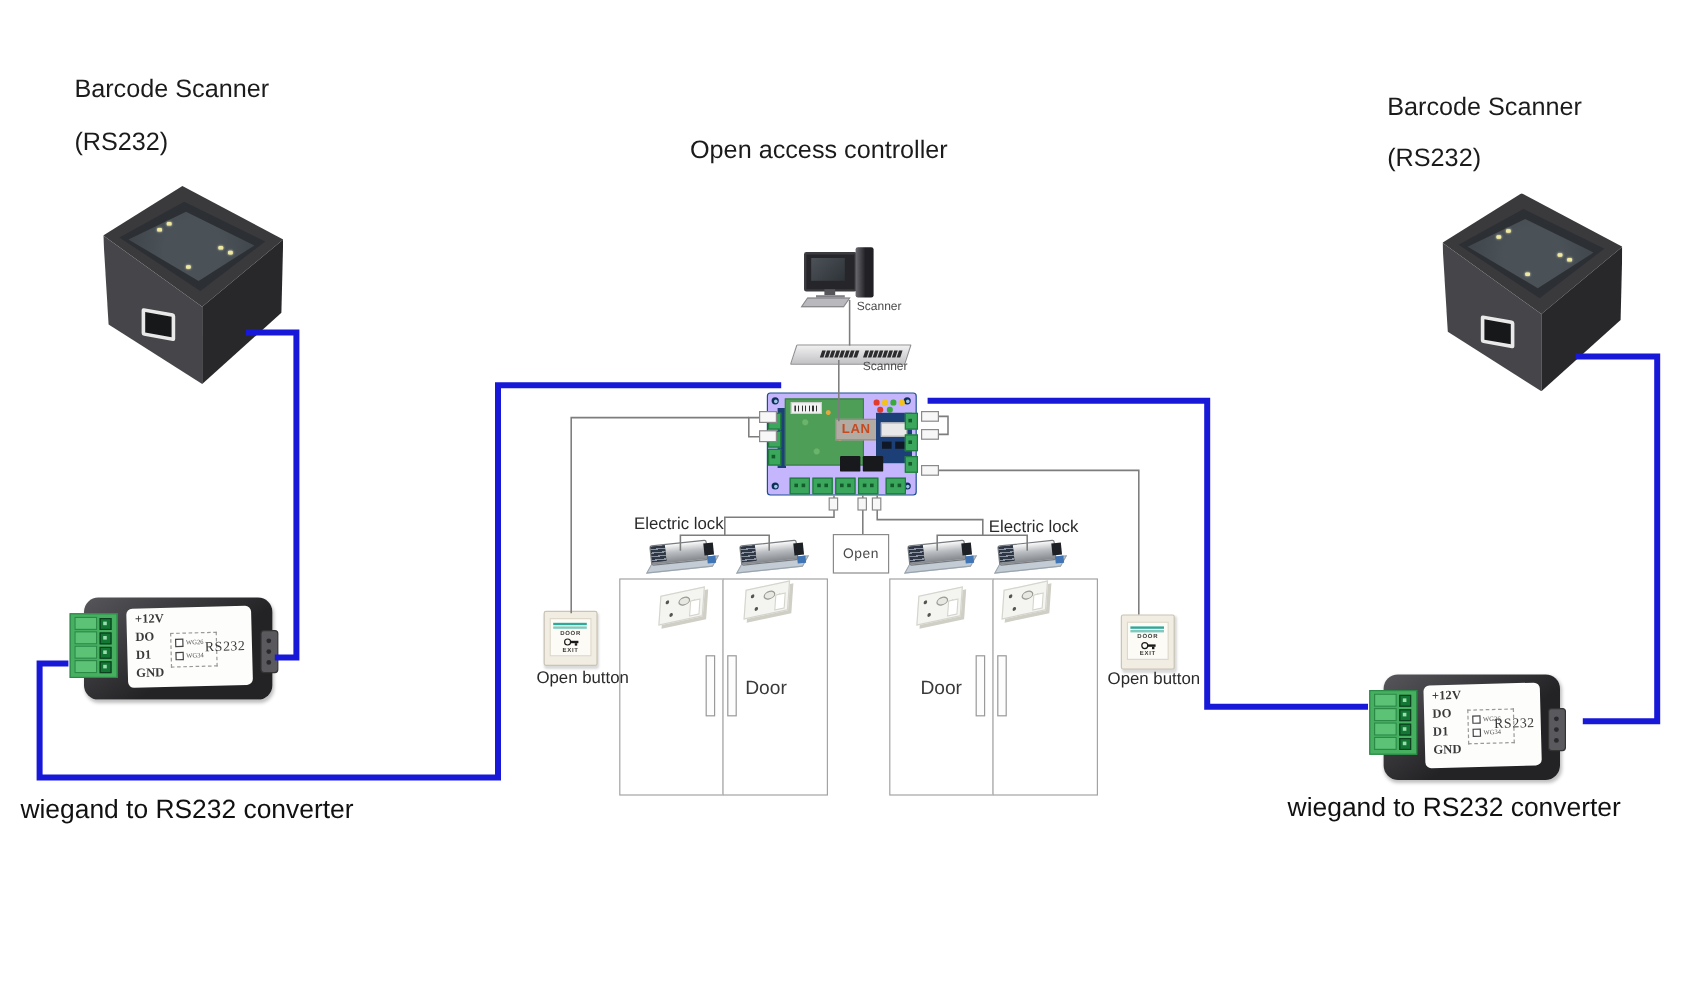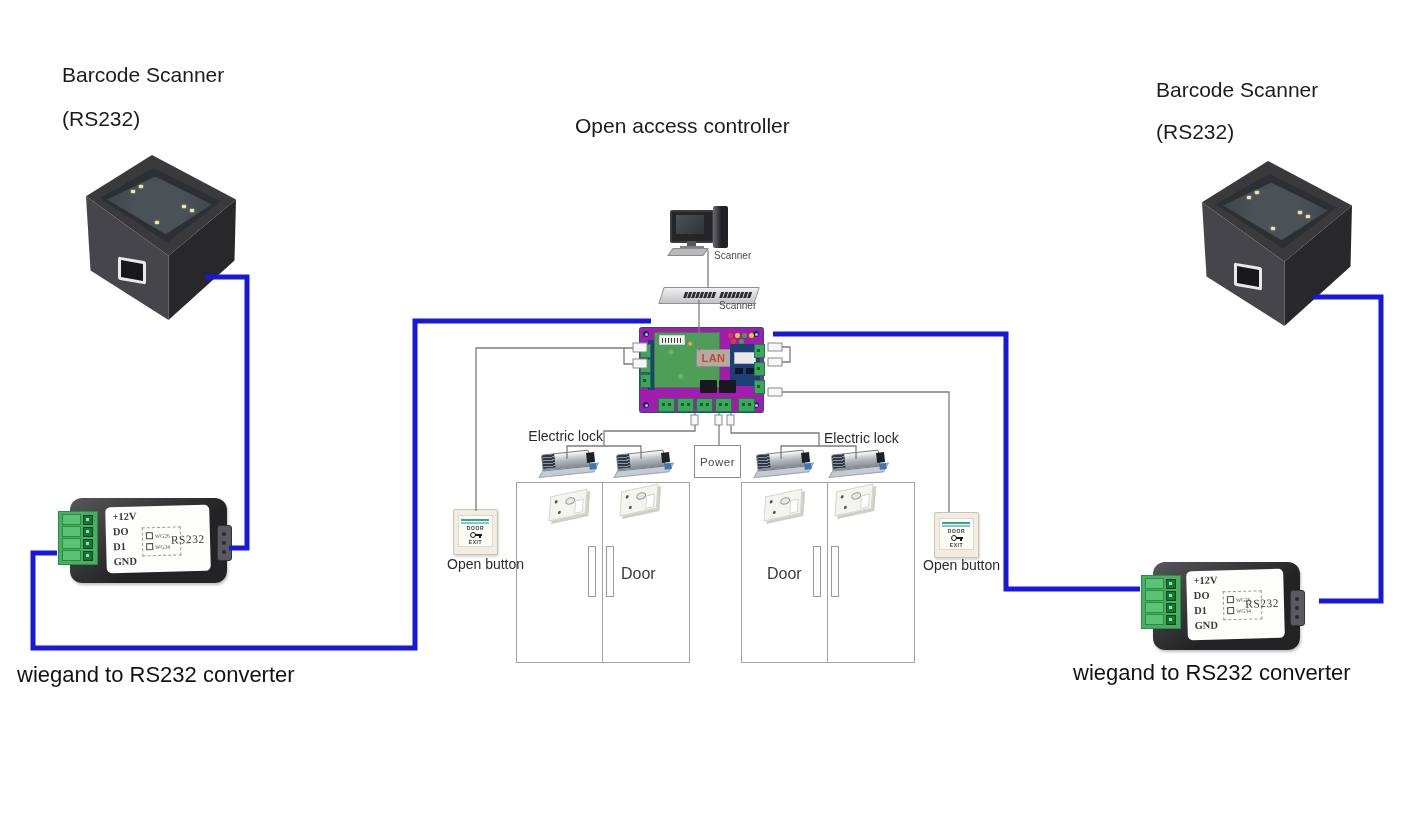--- a/index.html
+++ b/index.html
@@ -43,21 +43,21 @@
   .computer .kb{position:absolute;left:0px;top:42px;width:34px;height:6px;background:#b9b9bd;
       border:1px solid #8a8a8e;transform:skewX(-35deg);}
   .computer .tower{position:absolute;left:43px;top:0;width:15px;height:42px;border-radius:2px;
       background:linear-gradient(90deg,#6a6a70,#212125 55%);}
   .switch{width:94px;height:15px;z-index:2;background:linear-gradient(#f0f0f0,#c3c3c6);
       border:1px solid #909094;border-radius:1px;transform:skewX(-18deg);}
   .switch .ports{position:absolute;top:4px;height:6px;display:flex;gap:1px;}
   .switch .ports i{display:block;width:3px;height:6px;background:#2d2d30;}
 
   
-  .board{width:123px;height:84px;background:#a21caf;border-radius:2px;z-index:2;
+  .board{width:123px;height:84px;background:#c4b5fd;border-radius:2px;z-index:2;
       box-shadow:0 0 0 1px #1c4f92;}
   .board .screw{position:absolute;width:6px;height:6px;border-radius:50%;background:#0e2f57;}
   .board .screw i{position:absolute;left:1.5px;top:1.5px;width:3px;height:3px;border-radius:50%;background:#9fc3e8;display:block;}
   .board .pcb{position:absolute;left:14px;top:4px;width:64px;height:54px;background:#4f9e58;
       border:1px solid #3d7f46;
       background-image:radial-gradient(circle at 25% 35%,#6ab46c 2px,transparent 3px),
                        radial-gradient(circle at 70% 60%,#e3a93c 1.6px,transparent 2.4px),
                        radial-gradient(circle at 55% 20%,#e3a93c 1.6px,transparent 2.4px),
                        radial-gradient(circle at 40% 80%,#6ab46c 2px,transparent 3px);}
   .board .sticker{position:absolute;left:19px;top:7px;width:24px;height:8px;background:#f2f2f2;
@@ -336,21 +336,21 @@
       <div class="clamp"></div>
   </div>
   <div class="abs boltlock" style="left:828px;top:449px;">
     <div class="base"></div>
       <div class="body"></div>
       <div class="tag"></div>
       <div class="bolt"></div>
       <div class="clamp"></div>
   </div>
 
-  <div class="abs powerbox" style="left:694px;top:445px;">Power</div>
+  <div class="abs powerbox" style="left:694px;top:445px;">Open</div>
 
   <div class="abs doorpanel" style="left:516px;top:482px;width:85px;height:179px;"></div>
   <div class="abs doorpanel" style="left:602px;top:482px;width:86px;height:179px;"></div>
   <div class="abs doorpanel" style="left:741px;top:482px;width:85px;height:179px;"></div>
   <div class="abs doorpanel" style="left:827px;top:482px;width:86px;height:179px;"></div>
   <div class="abs handle" style="left:588px;top:546px;"></div>
   <div class="abs handle" style="left:606px;top:546px;"></div>
   <div class="abs handle" style="left:813px;top:546px;"></div>
   <div class="abs handle" style="left:831px;top:546px;"></div>
   <div class="txt door-lbl" style="left:621px;top:565px;">Door</div>

